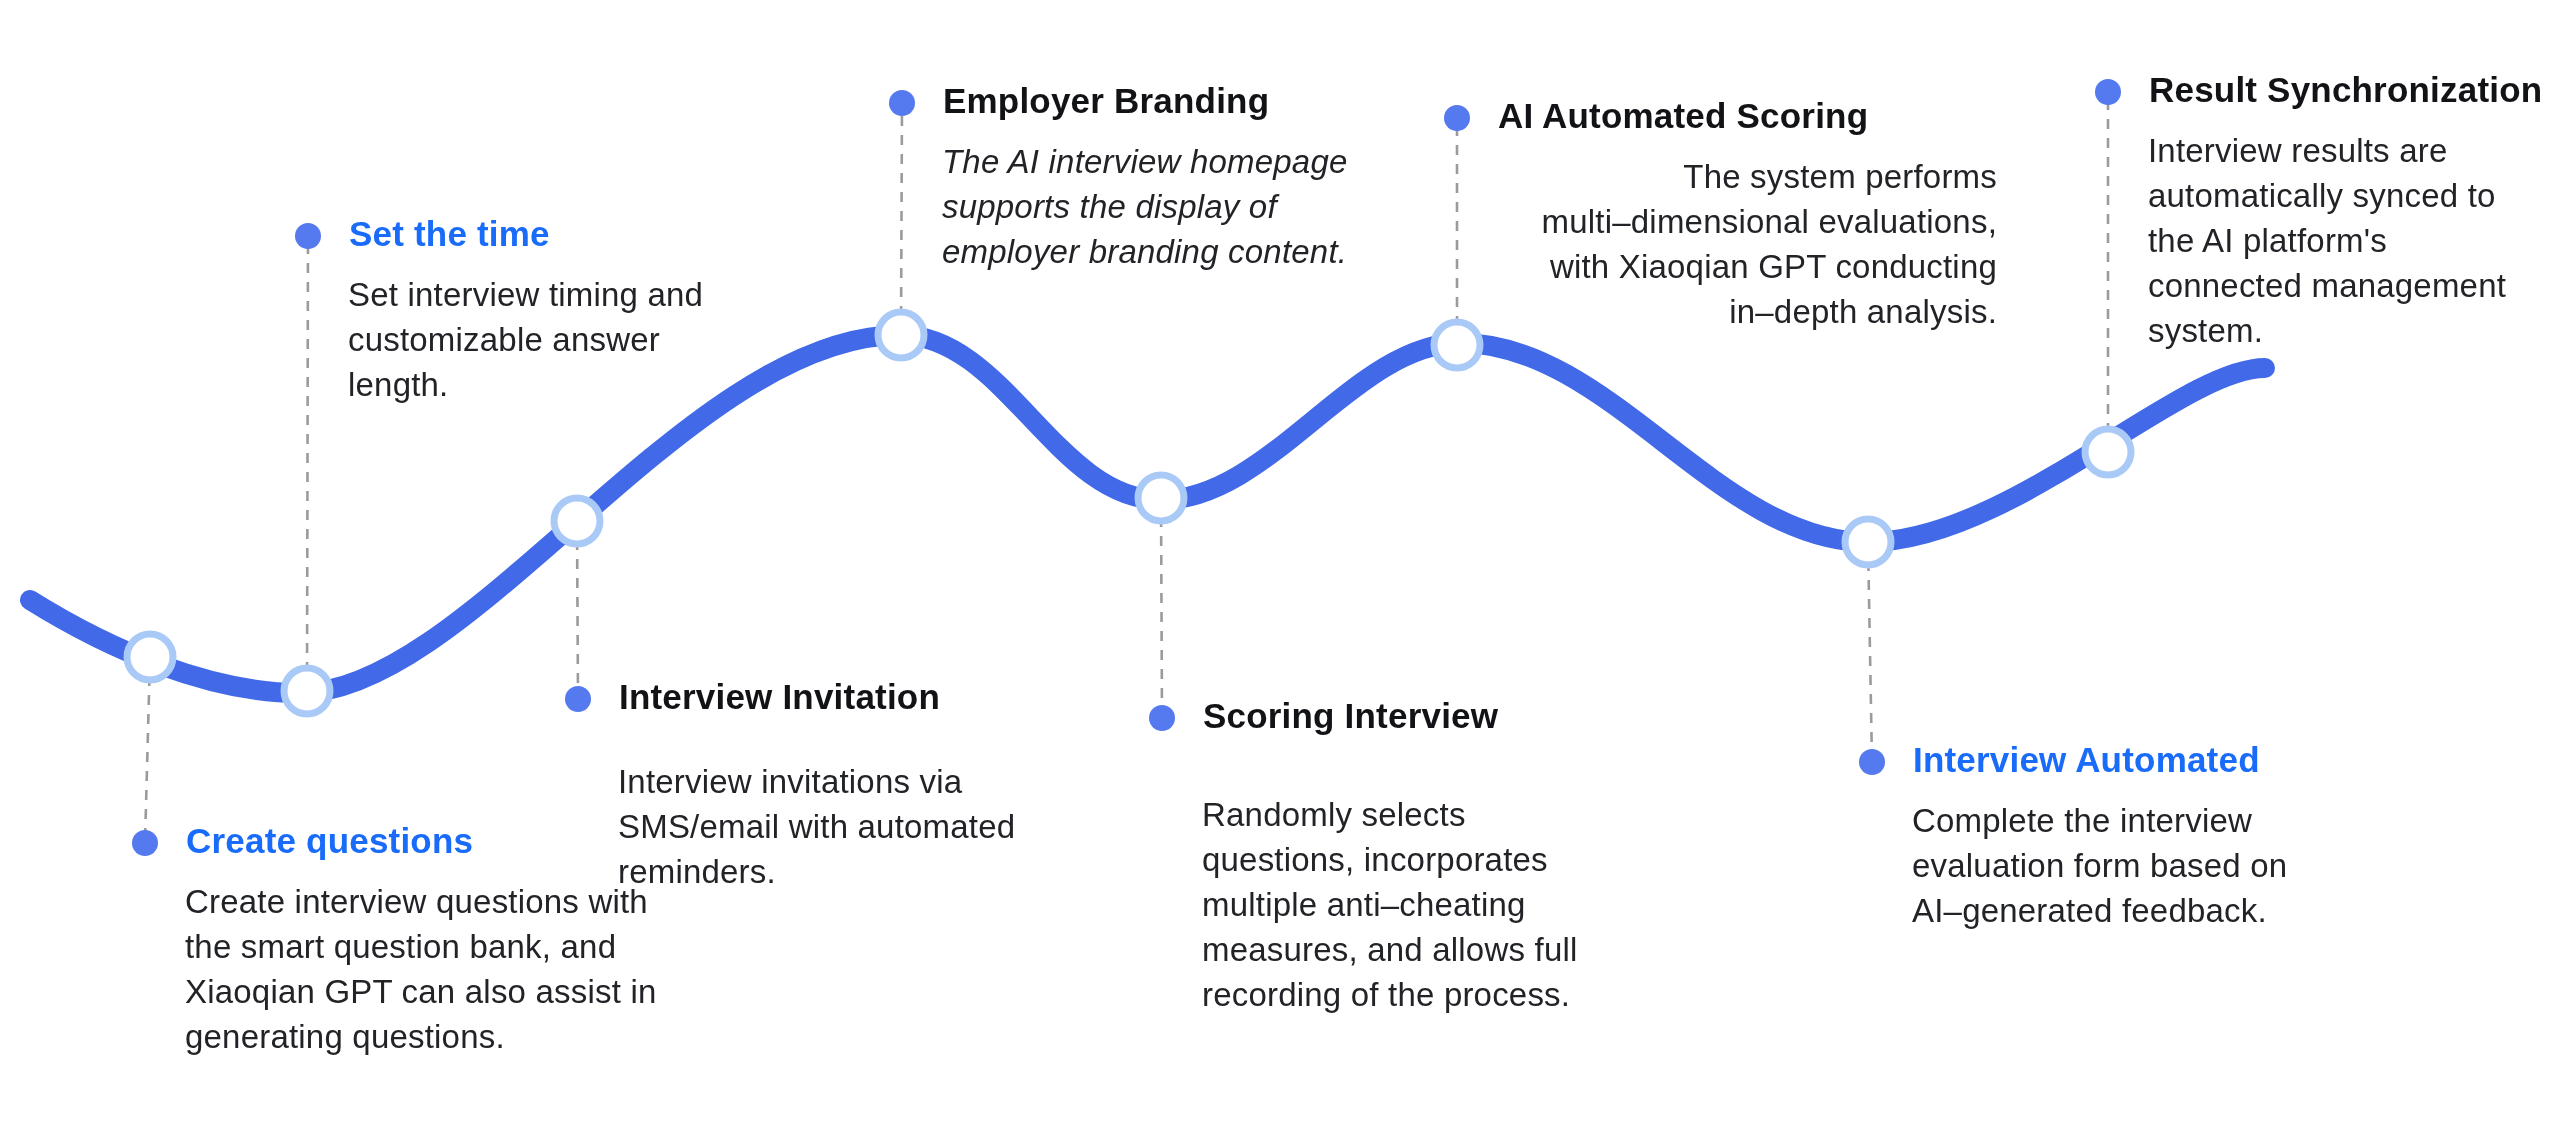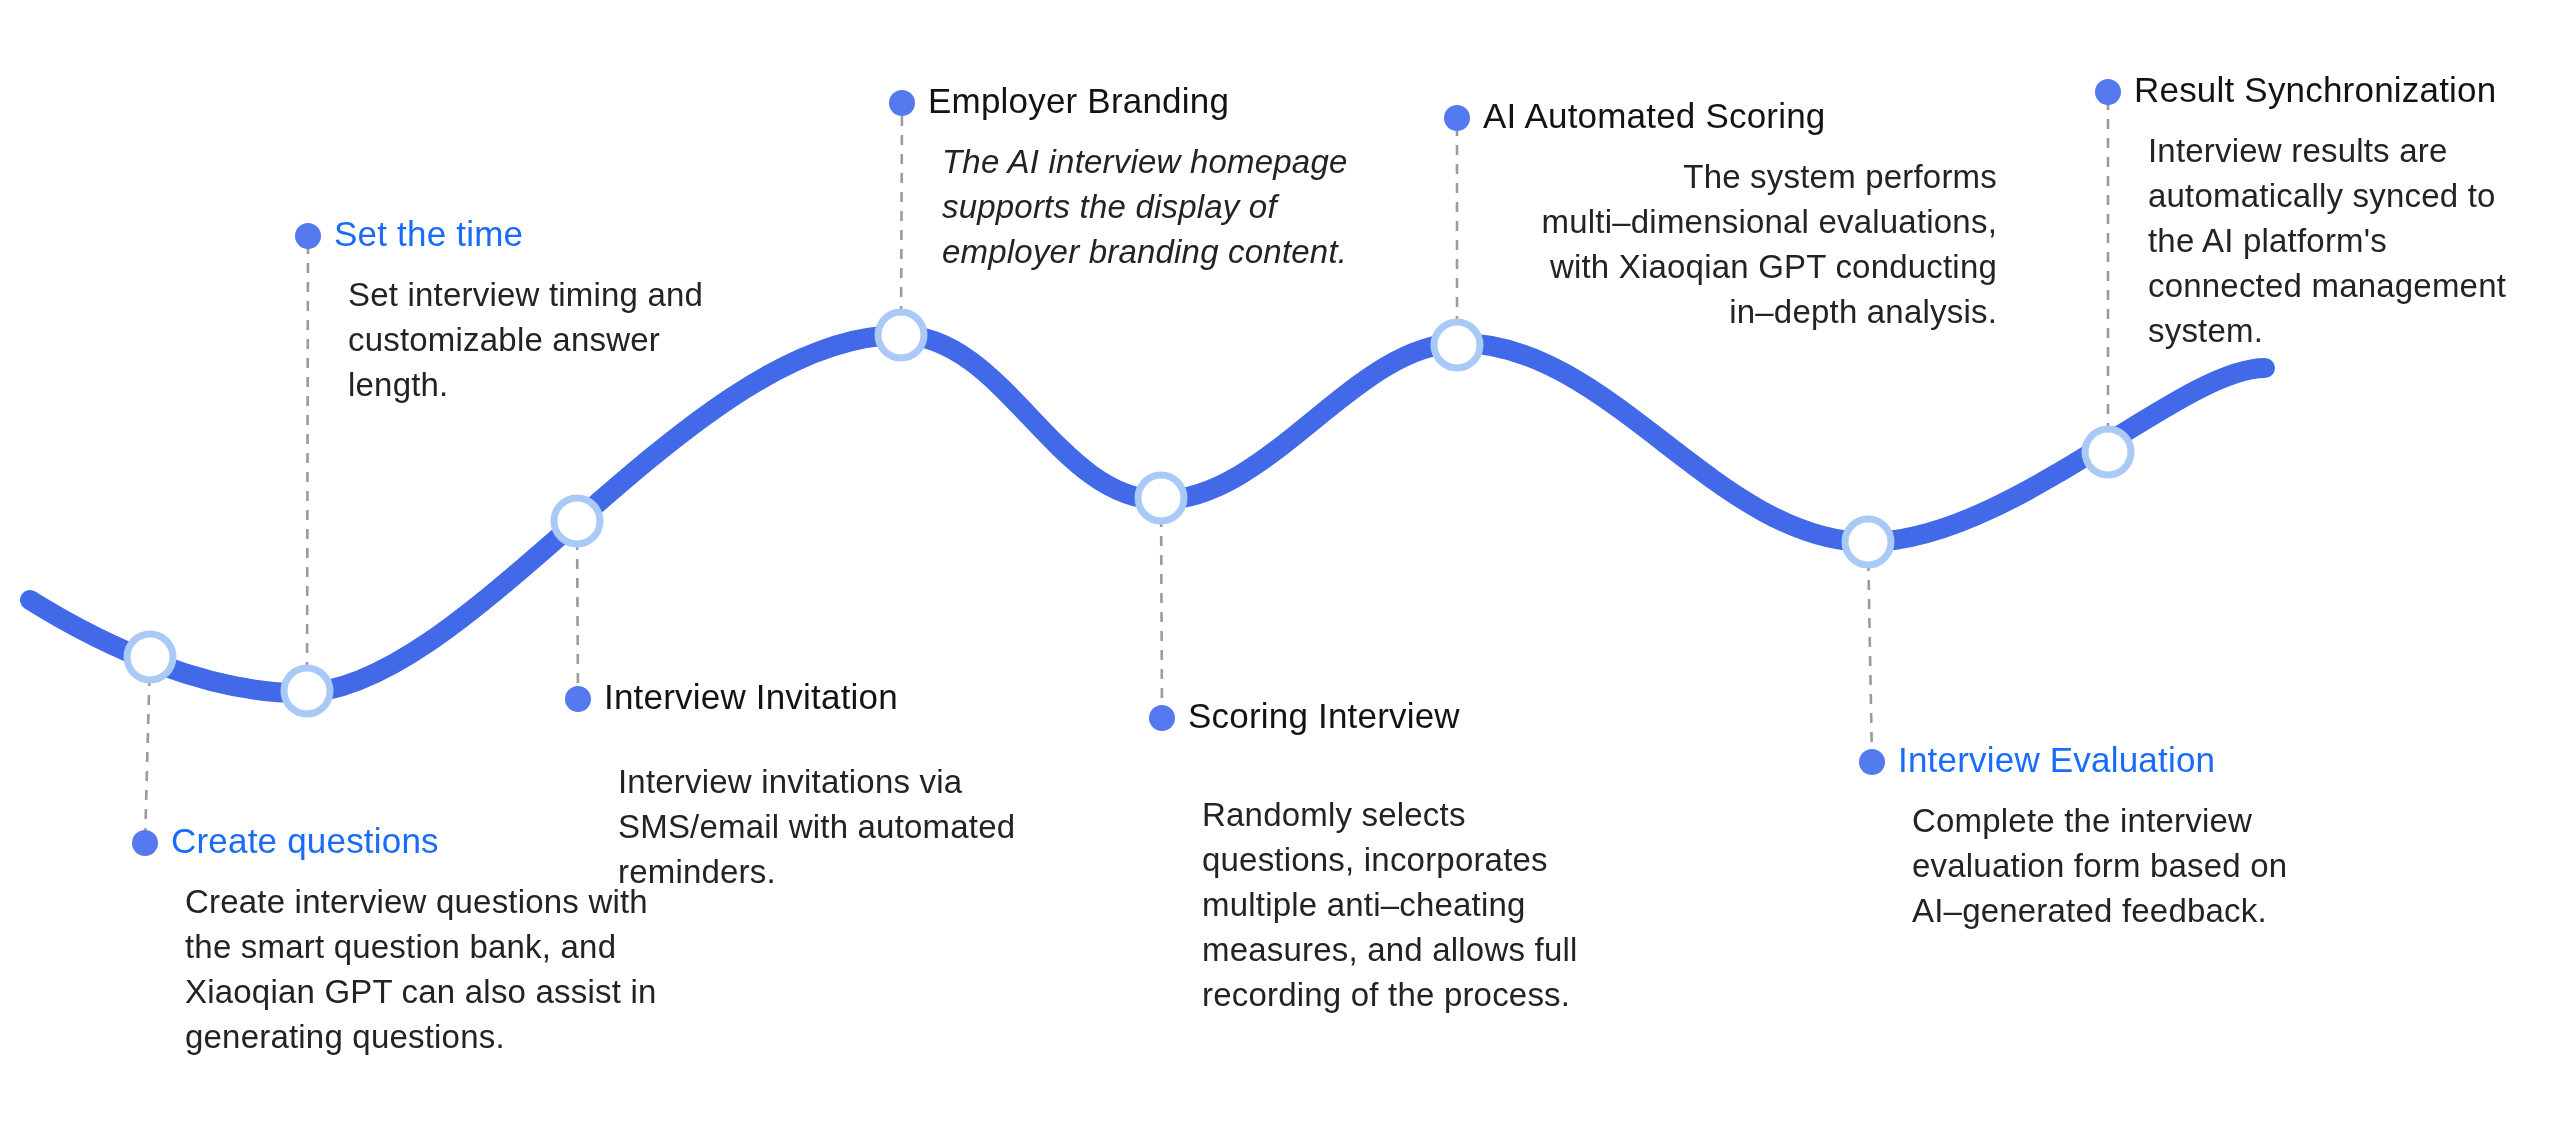--- a/index.html
+++ b/index.html
@@ -25,22 +25,22 @@
   .connector{stroke:var(--connector-gray);stroke-width:2.6;stroke-dasharray:10 9;fill:none;}
   .curve{stroke:var(--curve-blue);stroke-width:20;fill:none;stroke-linecap:round;}
   .node{fill:var(--node-fill);stroke:var(--node-ring-blue);stroke-width:7;}
   .step{position:absolute;width:0;height:0;}
   .step .dot{
     position:absolute;left:-13px;top:-13px;
     width:26px;height:26px;border-radius:50%;
     background:var(--dot-blue);
   }
   .step .title{
-    position:absolute;left:26px;top:-22px;
-    font-size:35px;font-weight:400;line-height:40px;
+    position:absolute;left:41px;top:-22px;
+    font-size:35px;font-weight:700;line-height:40px;
     white-space:nowrap;letter-spacing:.2px;
     color:var(--title-dark);
   }
   .step.accent .title{color:var(--accent-blue);}
   .step .desc{
     position:absolute;left:40px;top:36px;
     font-size:33px;line-height:45px;letter-spacing:.2px;
     color:var(--body-text);
     white-space:pre-line;
   }
@@ -126,21 +126,21 @@
     <span class="dot"></span>
     <div class="title">AI Automated Scoring</div>
     <div class="desc" style="width:500px;text-align:right;">The system performs
 multi–dimensional evaluations,
 with Xiaoqian GPT conducting
 in–depth analysis.</div>
   </div>
 
   <div class="step accent" style="left:1872px;top:762px;">
     <span class="dot"></span>
-    <div class="title">Interview Evaluation</div>
+    <div class="title">Interview Automated</div>
     <div class="desc" style="width:440px;">Complete the interview
 evaluation form based on
 AI–generated feedback.</div>
   </div>
 
   <div class="step" style="left:2108px;top:92px;">
     <span class="dot"></span>
     <div class="title">Result Synchronization</div>
     <div class="desc" style="width:400px;">Interview results are
 automatically synced to

